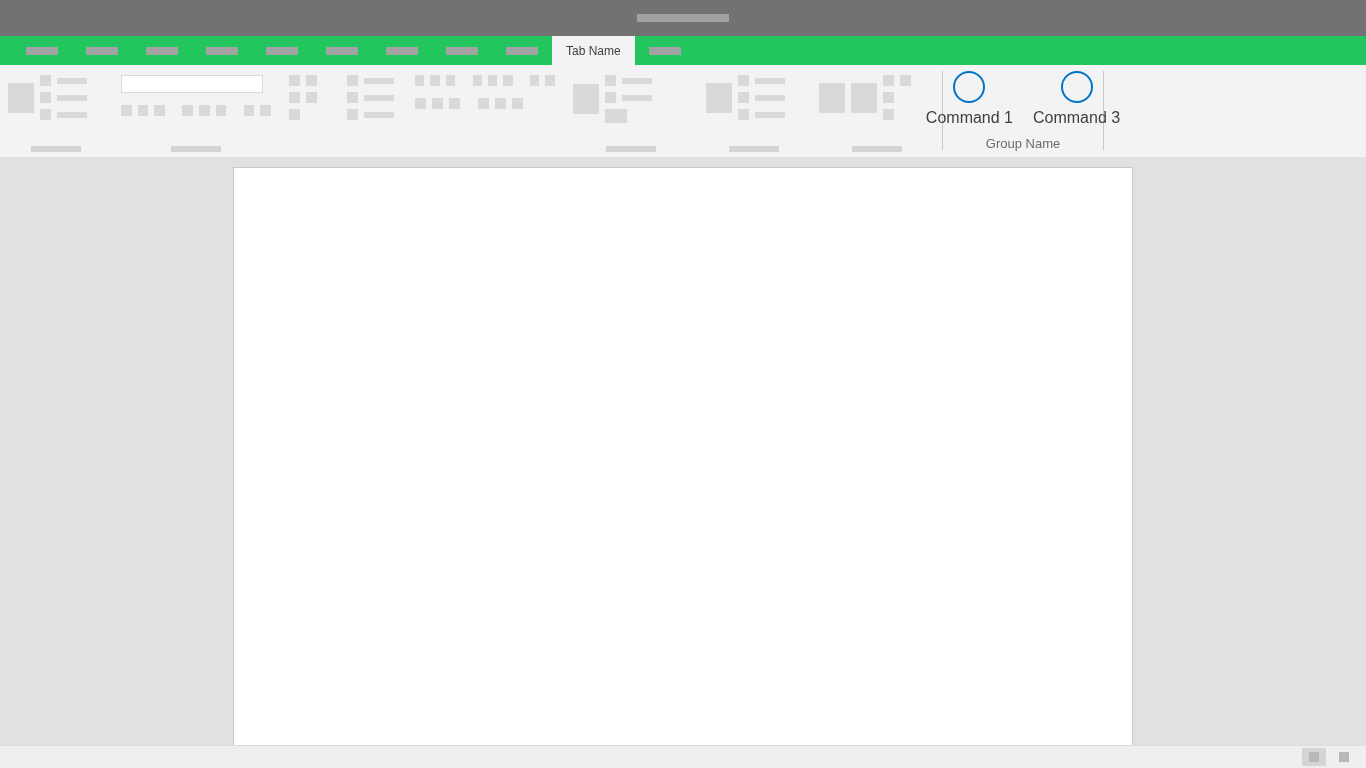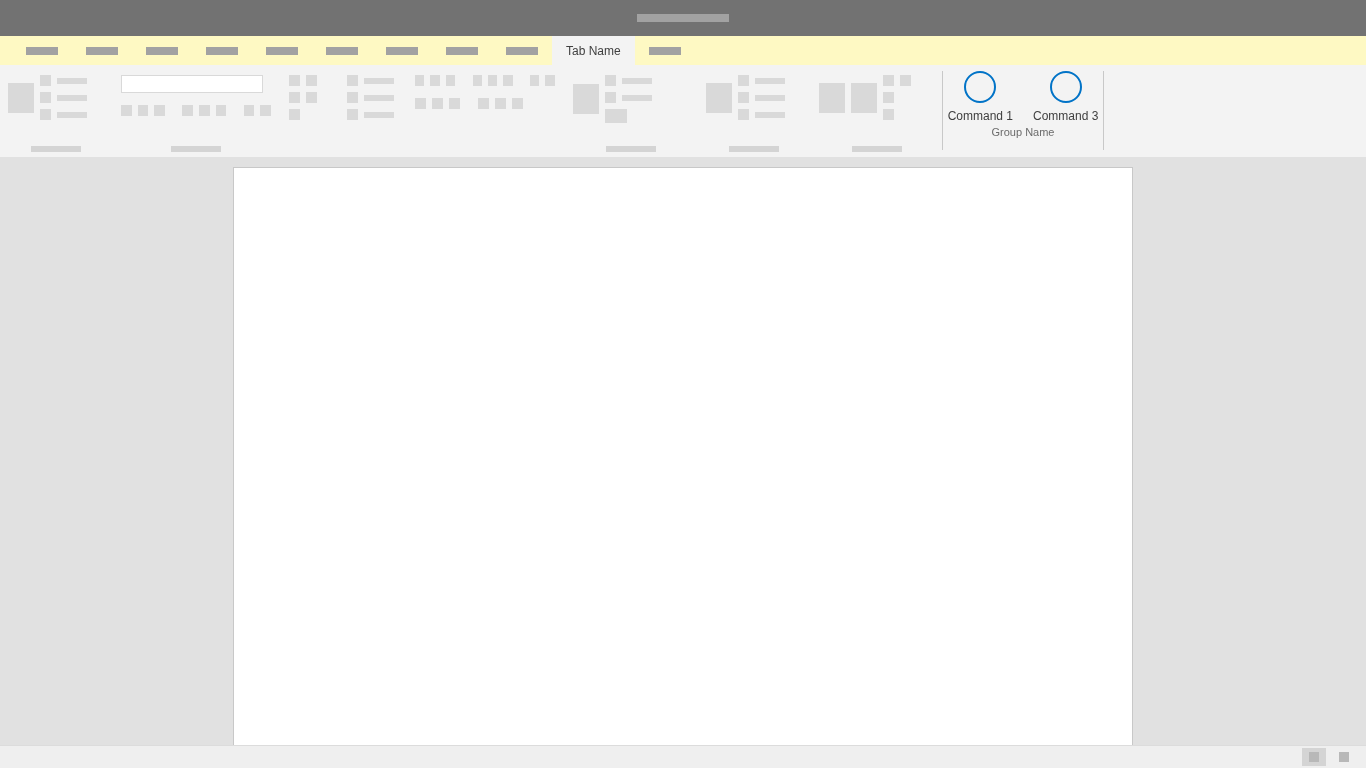--- a/index.html
+++ b/index.html
@@ -21,21 +21,21 @@
     justify-content: center;
   }
   .titlebar .title-placeholder {
     width: 92px;
     height: 8px;
     background: #a2a2a2;
   }
   
   .tabstrip {
     height: 29px;
-    background: #fef9c3;
+    background: #22c55e;
     display: flex;
     align-items: flex-end;
     padding-left: 12px;
     gap: 0;
   }
   .tab {
     height: 29px;
     display: flex;
     align-items: center;
     padding: 0 14px;
@@ -131,28 +131,28 @@
     gap: 6px;
     cursor: pointer;
     padding: 0 4px;
   }
   .cmd-circle {
     width: 32px; height: 32px;
     border: 2px solid #0173c7;
     border-radius: 50%;
   }
   .cmd-label {
-    font-size: 12px;
+    font-size: 16px;
     color: #404040;
     white-space: nowrap;
   }
   .group-name {
     position: absolute;
-    bottom: 18px;
-    font-size: 11px;
+    bottom: 5px;
+    font-size: 13px;
     color: #6b6b6b;
   }
   .custom-group-sep-right {
     width: 1px;
     background: #c8c8c8;
     margin: 6px 0 6px 0;
   }
   
   .doc-area {
     position: absolute;

